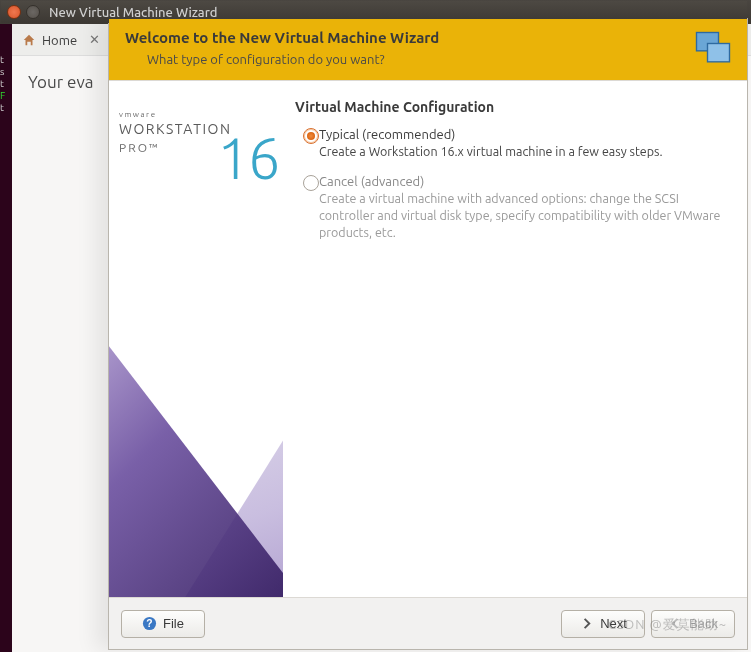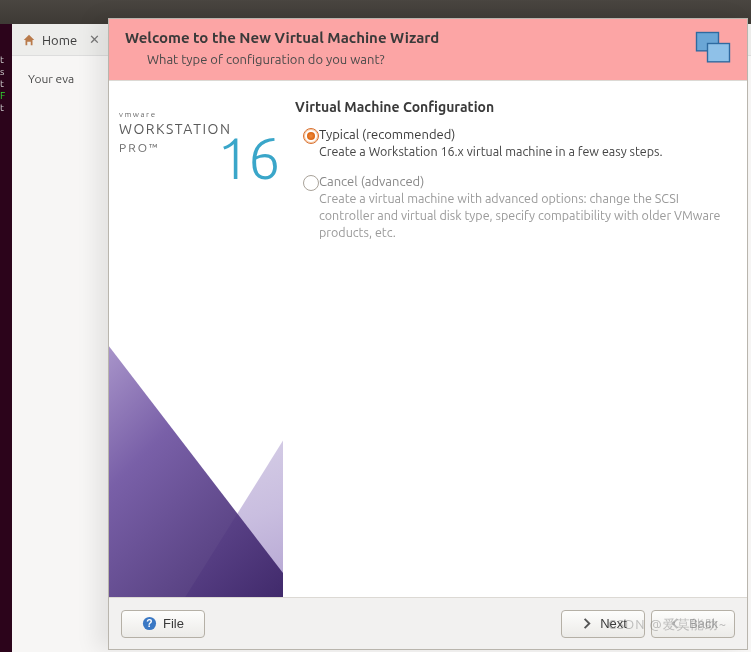--- a/index.html
+++ b/index.html
@@ -40,21 +40,21 @@
     }
     .home-icon {
       width: 14px; height: 14px;
       display: inline-block;
       fill: #8a5a3a;
     }
     .tab-close { color: #777; margin-left: 6px; }
     .bg-text {
       position: absolute;
       top: 72px; left: 28px;
-      font-size: 12px;
+      font-size: 17px;
       color: #4a4a4a;
     }
     .left-gutter {
       position: absolute;
       left: 0; top: 24px; bottom: 0;
       width: 12px;
       background: #2c041b;
       color: #d0d0d0;
       font-size: 10px;
       line-height: 1.2;
@@ -88,21 +88,21 @@
       width: 640px;
       height: 632px;
       background: #f2f1f0;
       border: 1px solid #b9b5ad;
       box-shadow: -12px 0 20px rgba(0,0,0,0.08);
       display: flex;
       flex-direction: column;
     }
     .wiz-header {
       padding: 10px 16px 14px 16px;
-      background: #fca5a5;
+      background: #eab308;
       border-bottom: 1px solid #dcd9d4;
       position: relative;
     }
     .wiz-header h1 {
       font-size: 15px;
       font-weight: bold;
       color: #3a3a3a;
       margin-bottom: 6px;
     }
     .wiz-header .sub {
@@ -259,20 +259,25 @@
 
   <div class="bg-text">Your eva</div>
 </div>
 
 <div class="win-titlebar" style="left:0;">
   
 </div>
 
 <div class="wizard">
 
+  <div style="position:absolute; left:-108px; right:0; top:-18px; height:22px; background:linear-gradient(#4d4943,#3c3833); display:flex; align-items:center; padding:0 6px; gap:5px;">
+    <span class="wctrl close"></span>
+    <span class="wctrl min"></span>
+    <span class="ttext">New Virtual Machine Wizard</span>
+  </div>
 
   <div class="wiz-header">
     <h1>Welcome to the New Virtual Machine Wizard</h1>
     <div class="sub">What type of configuration do you want?</div>
     <svg class="wiz-header-icon" viewBox="0 0 48 48">
       <rect x="6" y="6" width="24" height="20" fill="#6aa6d6" stroke="#2e6aa0" stroke-width="1.5"></rect>
       <rect x="18" y="18" width="24" height="20" fill="#8fc1e8" stroke="#2e6aa0" stroke-width="1.5"></rect>
     </svg>
   </div>
 

